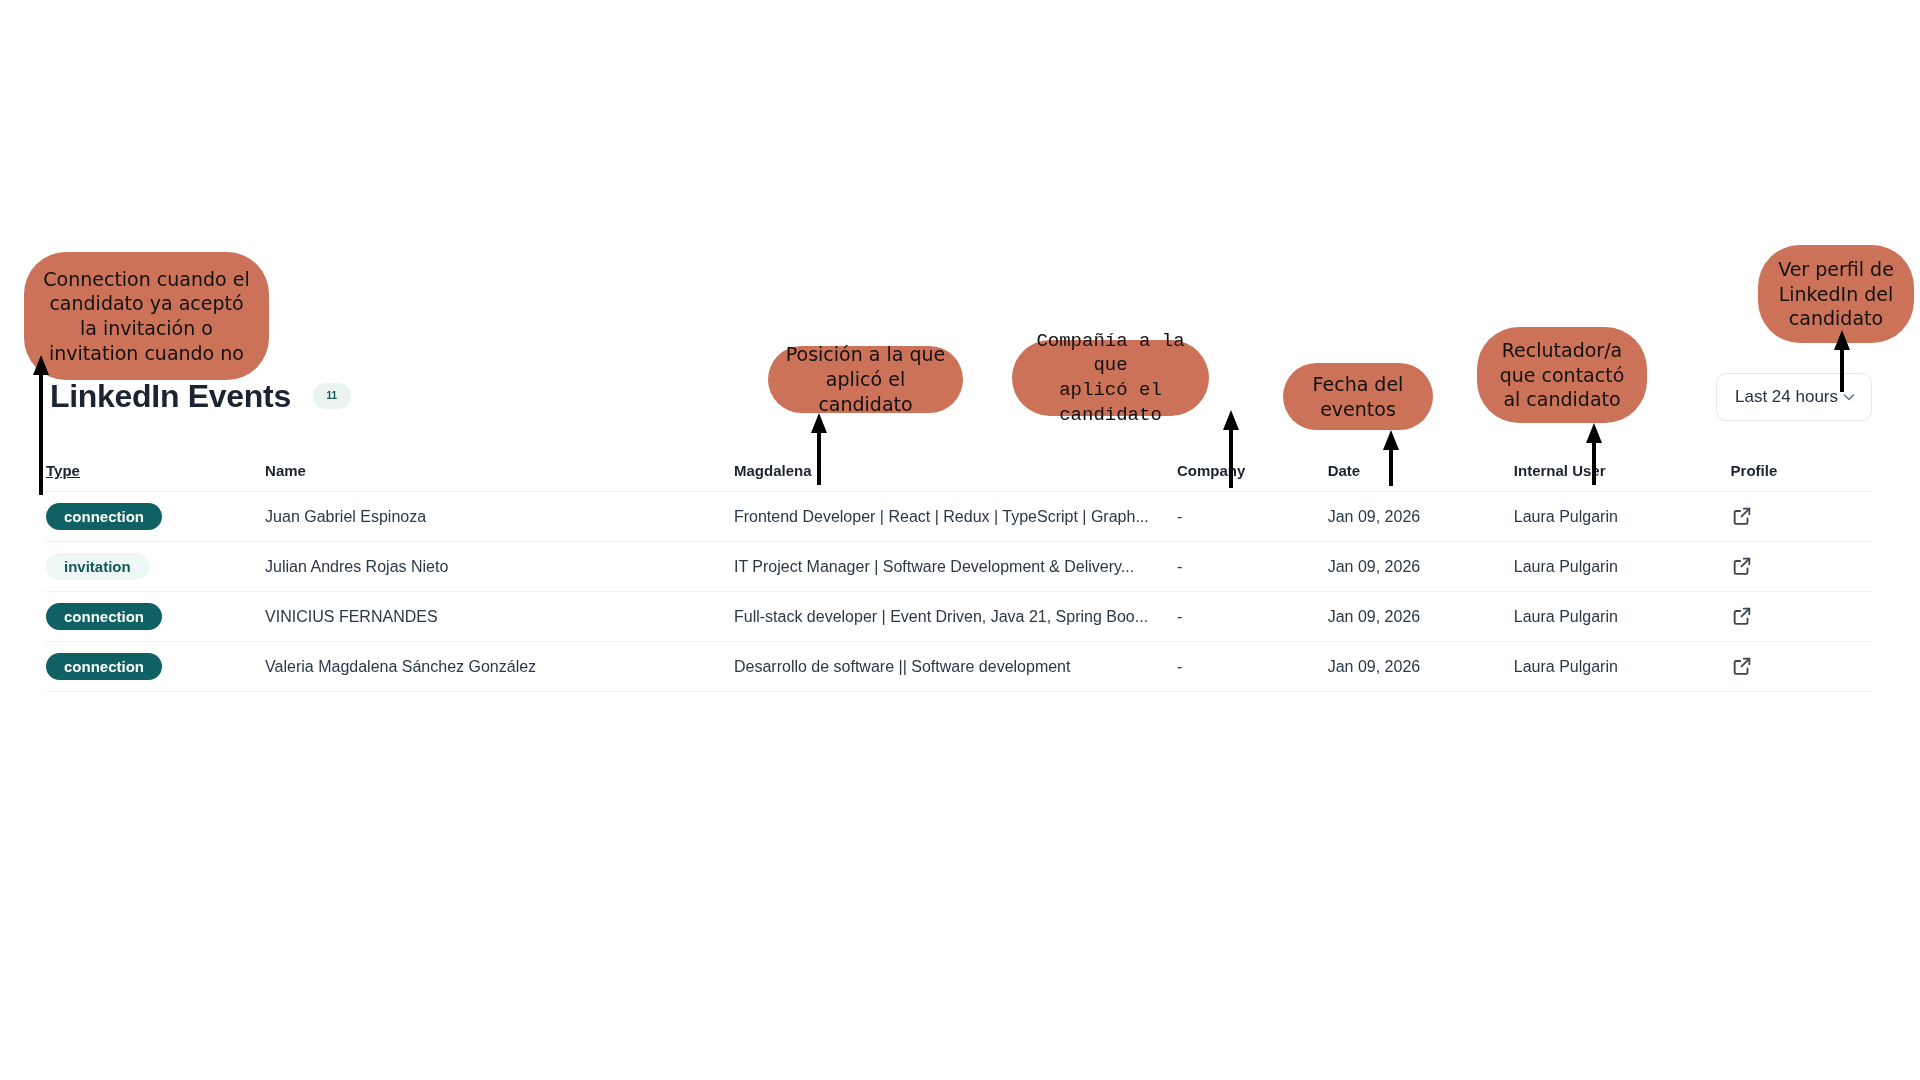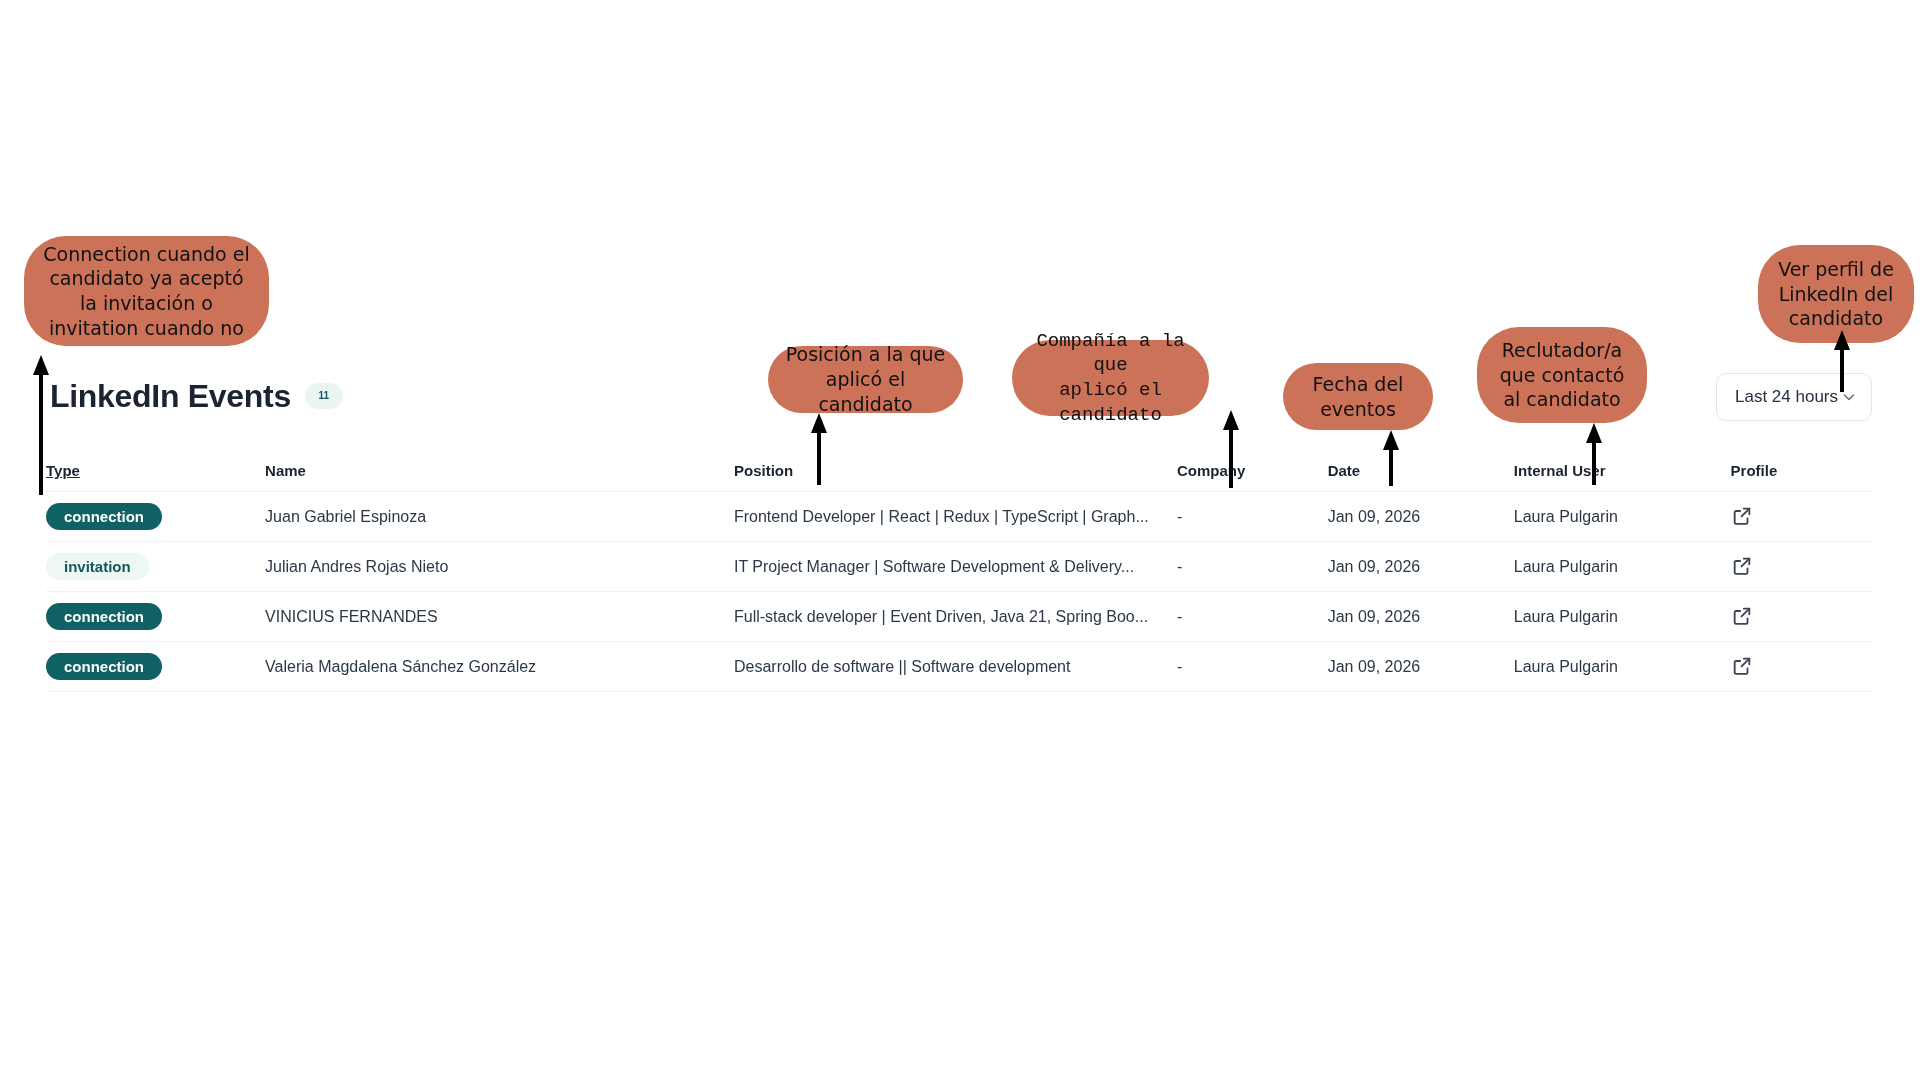--- a/index.html
+++ b/index.html
@@ -31,21 +31,21 @@
     position: relative;
     height: 62px;
   }
 
   .title-row {
     position: absolute;
     left: 4px;
     top: 0px;
     display: flex;
     align-items: center;
-    gap: 14px;
+    gap: 22px;
   }
 
   .page-title {
     font-size: 32px;
     font-weight: 700;
     color: #1b2430;
     letter-spacing: -0.3px;
     line-height: 40px;
     white-space: nowrap;
   }
@@ -219,21 +219,21 @@
           <col class="col-position">
         <col class="col-company">
           <col class="col-date">
           <col class="col-user">
           <col class="col-profile">
       </colgroup>
       <thead>
         <tr>
           <th class="th-type">Type</th>
           <th>Name</th>
-          <th>Position</th>
+          <th>Magdalena</th>
           <th>Company</th>
           <th>Date</th>
           <th>Internal User</th>
           <th>Profile</th>
         </tr>
       </thead>
       <tbody>
 
         <tr>
           <td class="td-type">
@@ -314,21 +314,21 @@
             </span>
           </td>
         </tr>
 
       </tbody>
     </table>
   </div>
 
   <div class="annot-layer">
 
-    <div class="callout" style="left:24px; top:236px; width:245px; height:110px;">Connection cuando el
+    <div class="callout" style="left:24px; top:252px; width:245px; height:128px;">Connection cuando el
 candidato ya aceptó
 la invitación o
 invitation cuando no</div>
     <div class="arrow" style="left:32px; top:355px; height:140px;">
       <svg viewBox="0 0 18 140" width="18" height="140">
         <path d="M9 0 L17 20 L11 20 L11 140 L7 140 L7 20 L1 20 Z" fill="#000000"></path>
       </svg>
     </div>
 
     <div class="callout" style="left:768px; top:346px; width:195px; height:67px;">Posición a la que

